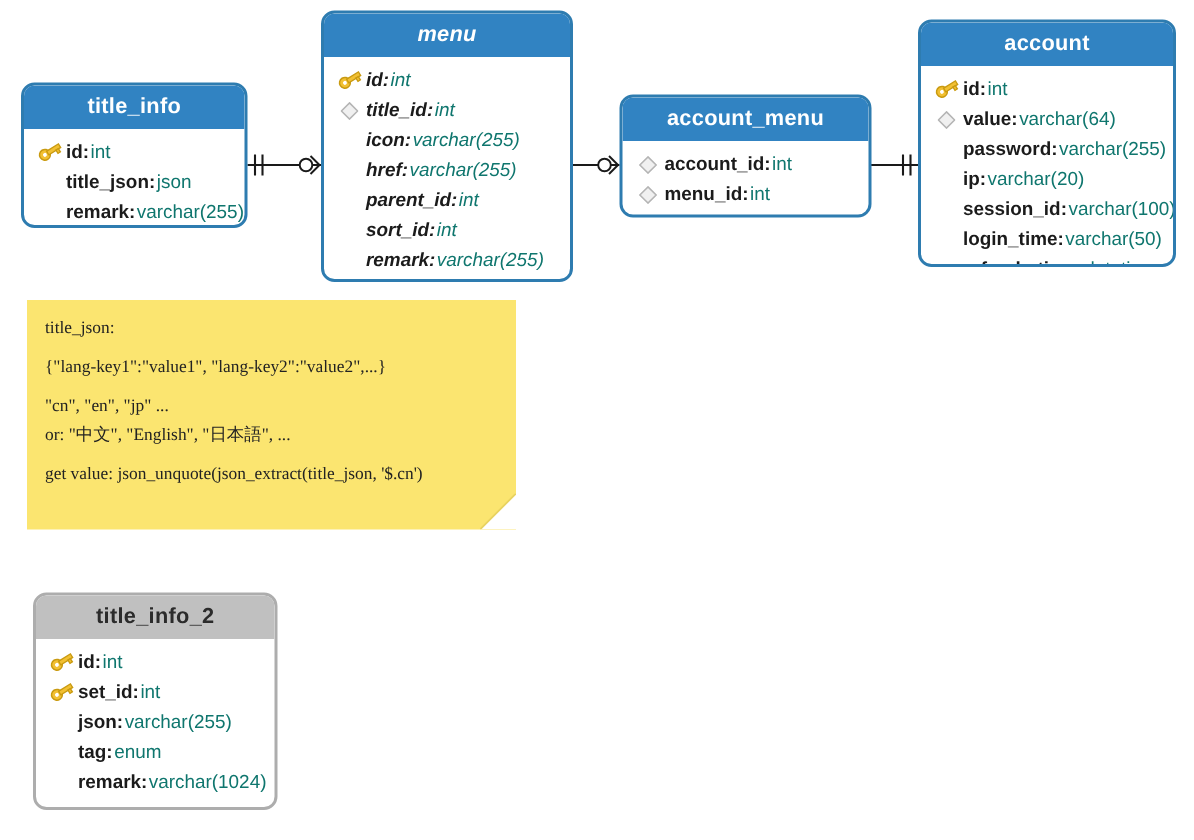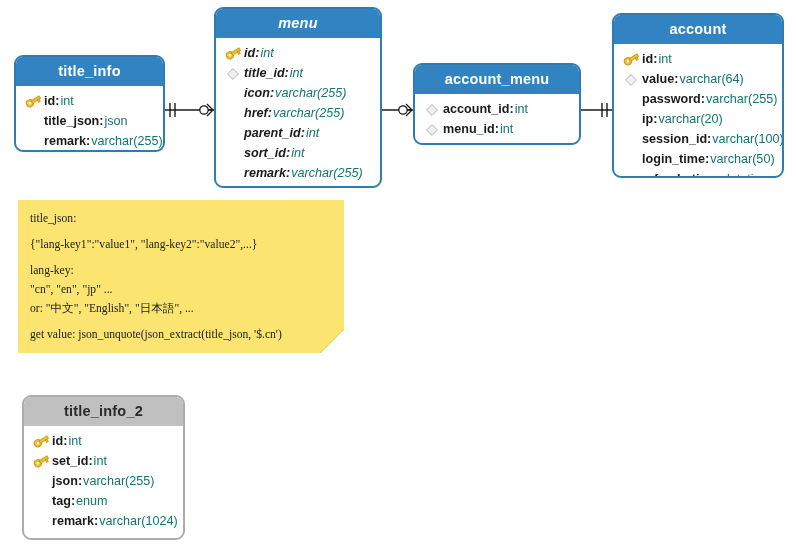--- a/index.html
+++ b/index.html
@@ -376,21 +376,20 @@
           <span class="colon">:</span>
           <span class="atype"> varchar(1024)</span>
         </div>
       </div>
   </div>
 
   <div class="note" id="note-title_json" style="left: 18px; top: 200px; width: 326px; height: 153px; background: rgb(251, 229, 112);">
     <div id="note-lines">
         <div class="line">title_json:</div>
         <div class="line">{"lang-key1":"value1", "lang-key2":"value2",...}</div>
-        <div class="line tight">lang-key:</div>
         <div class="line tight">"cn", "en", "jp" ...</div>
         <div class="line">or: "中文", "English", "日本語", ...</div>
         <div class="line">get value: json_unquote(json_extract(title_json, '$.cn')</div>
       </div>
     <svg class="note-fold-edge" viewBox="0 0 24 24">
       <polygon points="24,0 24,24 0,24" fill="#ffffff"></polygon>
       <polyline points="24,0 0,24" fill="none" stroke="#e8d25f" stroke-width="1.2"></polyline>
     </svg>
   </div>
 

